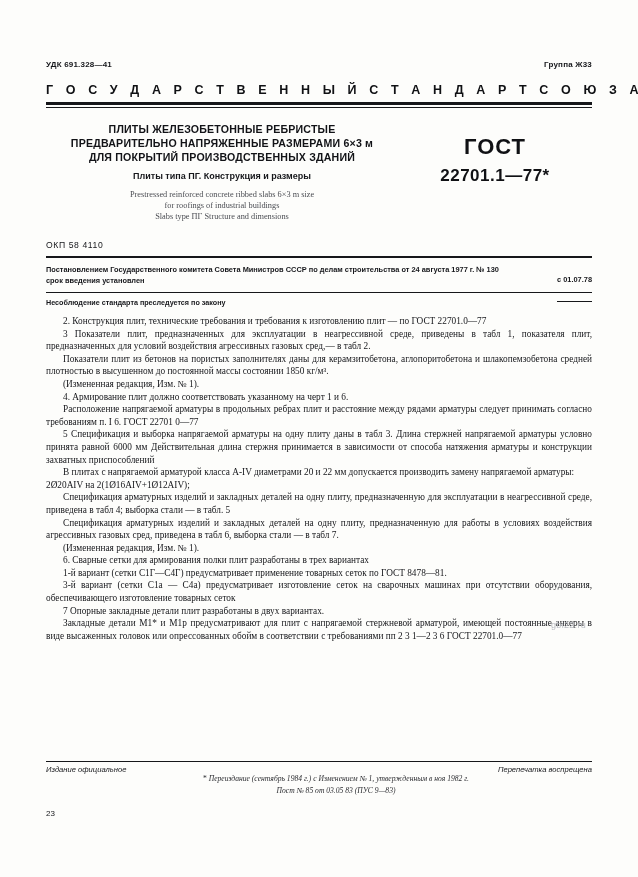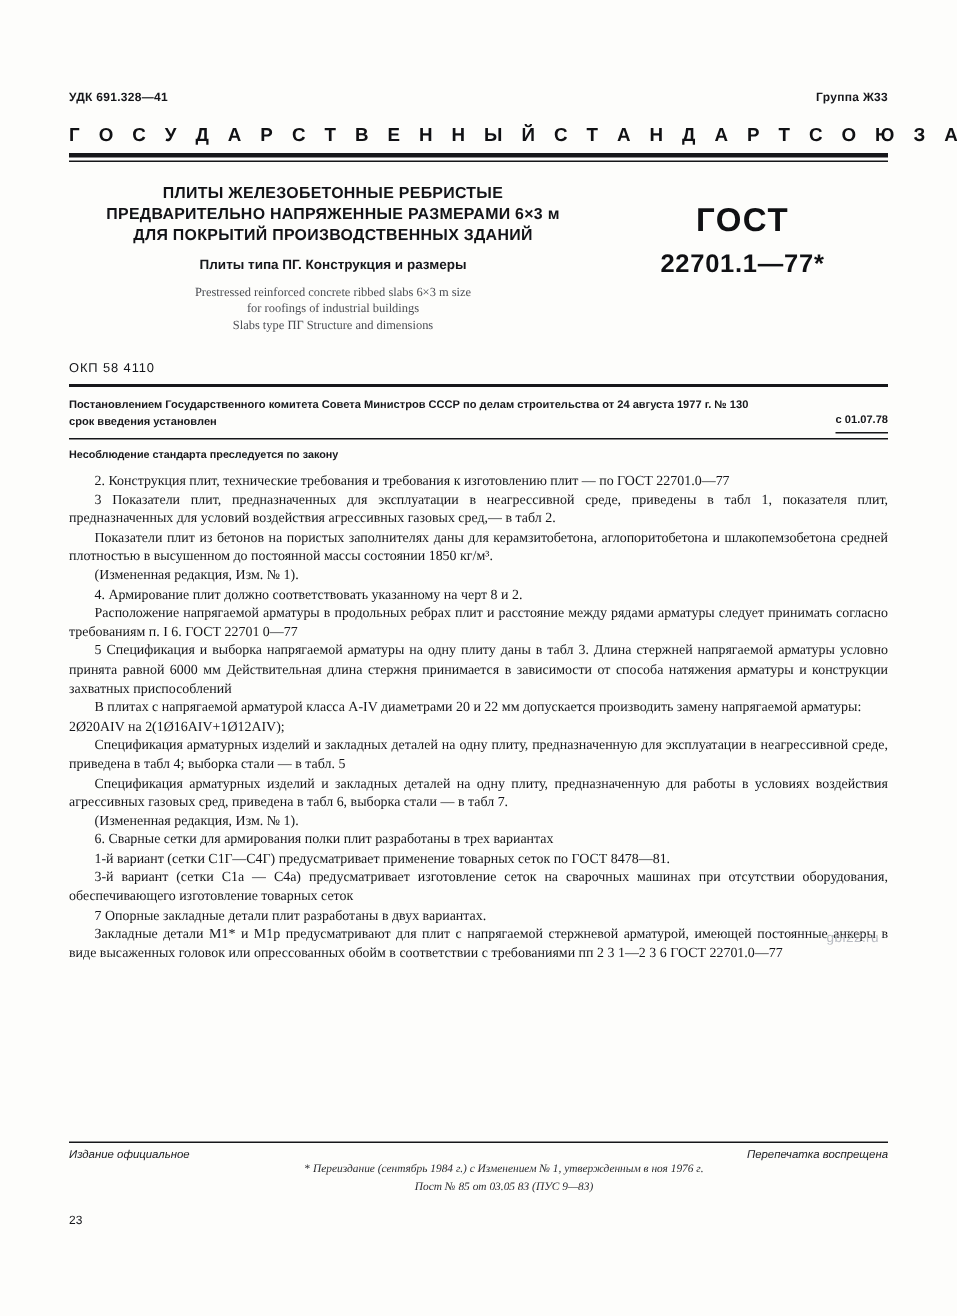--- a/index.html
+++ b/index.html
@@ -142,21 +142,21 @@
     color: #16171b;
     position: relative;
   }
   .decree .d2 { display: block; }
   .valid {
     position: absolute;
     right: 0;
     top: 10px;
     font-weight: bold;
     border-bottom: 1.2px solid #16171a;
-    padding-bottom: 2px;
+    padding-bottom: 15px;
     font-size: 7.4px;
   }
   .rule-thin2 {
     margin-top: 6px;
     height: 1px;
     background: #16171a;
   }
   .penalty {
     margin-top: 5px;
     font-family: "Liberation Sans", sans-serif;
@@ -278,21 +278,21 @@
     </div>
 
     <div class="rule-thin2"></div>
     <div class="penalty">Несоблюдение стандарта преследуется по закону</div>
 
     <div class="body-text">
       <p>2. Конструкция плит, технические требования и требования к изготовлению плит — по ГОСТ 22701.0—77</p>
       <p>3 Показатели плит, предназначенных для эксплуатации в неагрессивной среде, приведены в табл 1, показателя плит, предназначенных для условий воздействия агрессивных газо­вых сред,— в табл 2.</p>
       <p>Показатели плит из бетонов на пористых заполнителях даны для керамзитобетона, аглопори­тобетона и шлакопемзобетона средней плотностью в высушенном до постоянной массы состоянии 1850 кг/м³.</p>
       <p>(Измененная редакция, Изм. № 1).</p>
-      <p>4. Армирование плит должно соответствовать указанному на черт 8 и 2.</p>
+      <p>4. Армирование плит должно соответствовать указанному на черт 1 и 6.</p>
       <p>Расположение напрягаемой арматуры в продольных ребрах плит и расстояние между рядами арматуры следует принимать согласно требованиям п. I 6. ГОСТ 22701 0—77</p>
       <p>5 Спецификация и выборка напрягаемой арматуры на одну плиту даны в табл 3.  Длина стержней напрягаемой арматуры условно принята равной 6000 мм  Действительная длина стержня принимается в зависимости от способа натяжения арматуры и конструкции захватных приспособле­ний</p>
       <p>В плитах с напрягаемой арматурой класса A-IV диаметрами 20 и 22 мм допускается произво­дить замену напрягаемой арматуры:</p>
       <p class="noind">2Ø20AIV на 2(1Ø16AIV+1Ø12AIV);</p>
       <p>Спецификация арматурных изделий и закладных деталей на одну плиту, предназначенную для эксплуатации в неагрессивной среде, приведена в табл 4; выборка стали — в табл. 5</p>
       <p>Спецификация арматурных изделий и закладных деталей на одну плиту, предназначенную для работы в условиях воздействия агрессивных газовых сред, приведена в табл 6, выборка стали — в табл 7.</p>
       <p>(Измененная редакция, Изм. № 1).</p>
       <p>6. Сварные сетки для армирования полки плит разработаны в трех вариантах</p>
       <p>1-й вариант  (сетки С1Г—С4Г) предусматривает применение товарных сеток по ГОСТ 8478—81.</p>
       <p>3-й вариант  (сетки С1а — С4а) предусматривает изготовление сеток на сварочных машинах при отсутствии оборудования, обеспечивающего изготовление товарных сеток</p>
@@ -302,19 +302,19 @@
 
     <div class="watermark">gbi22.ru</div>
 
     <div class="foot-rule"></div>
     <div class="foot-row">
       <span>Издание официальное</span>
       <span>Перепечатка воспрещена</span>
     </div>
     <div class="foot-note">
       <span class="star">*</span>
-      <span>Переиздание (сентябрь 1984 г.) с Изменением № 1, утвержденным в  ноя 1976 г.</span>
+      <span>Переиздание (сентябрь 1984 г.) с Изменением № 1, утвержденным в  ноя 1982 г.</span>
       <span class="l2">Пост  № 85 от 03.05 83 (ПУС 9—83)</span>
     </div>
     <div class="page-num">23</div>
 
   </div>
 </div>
 
 </body></html>

